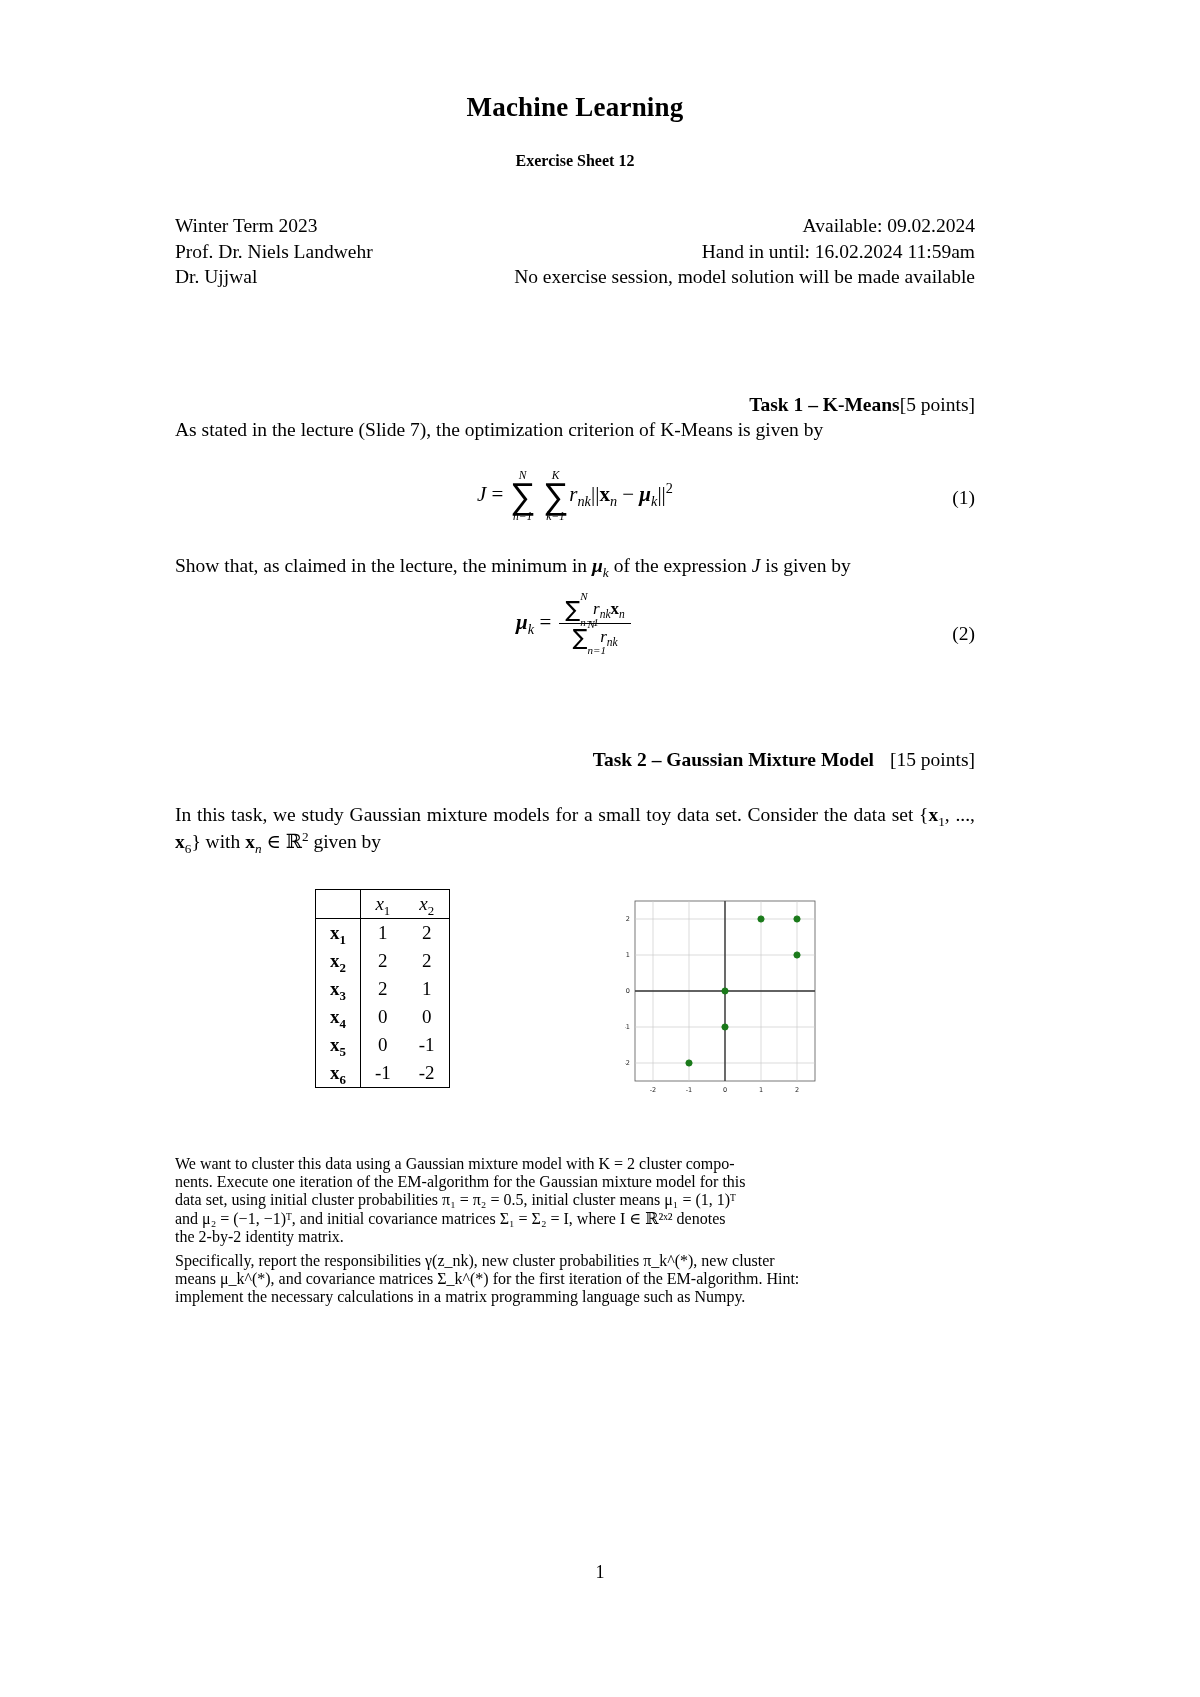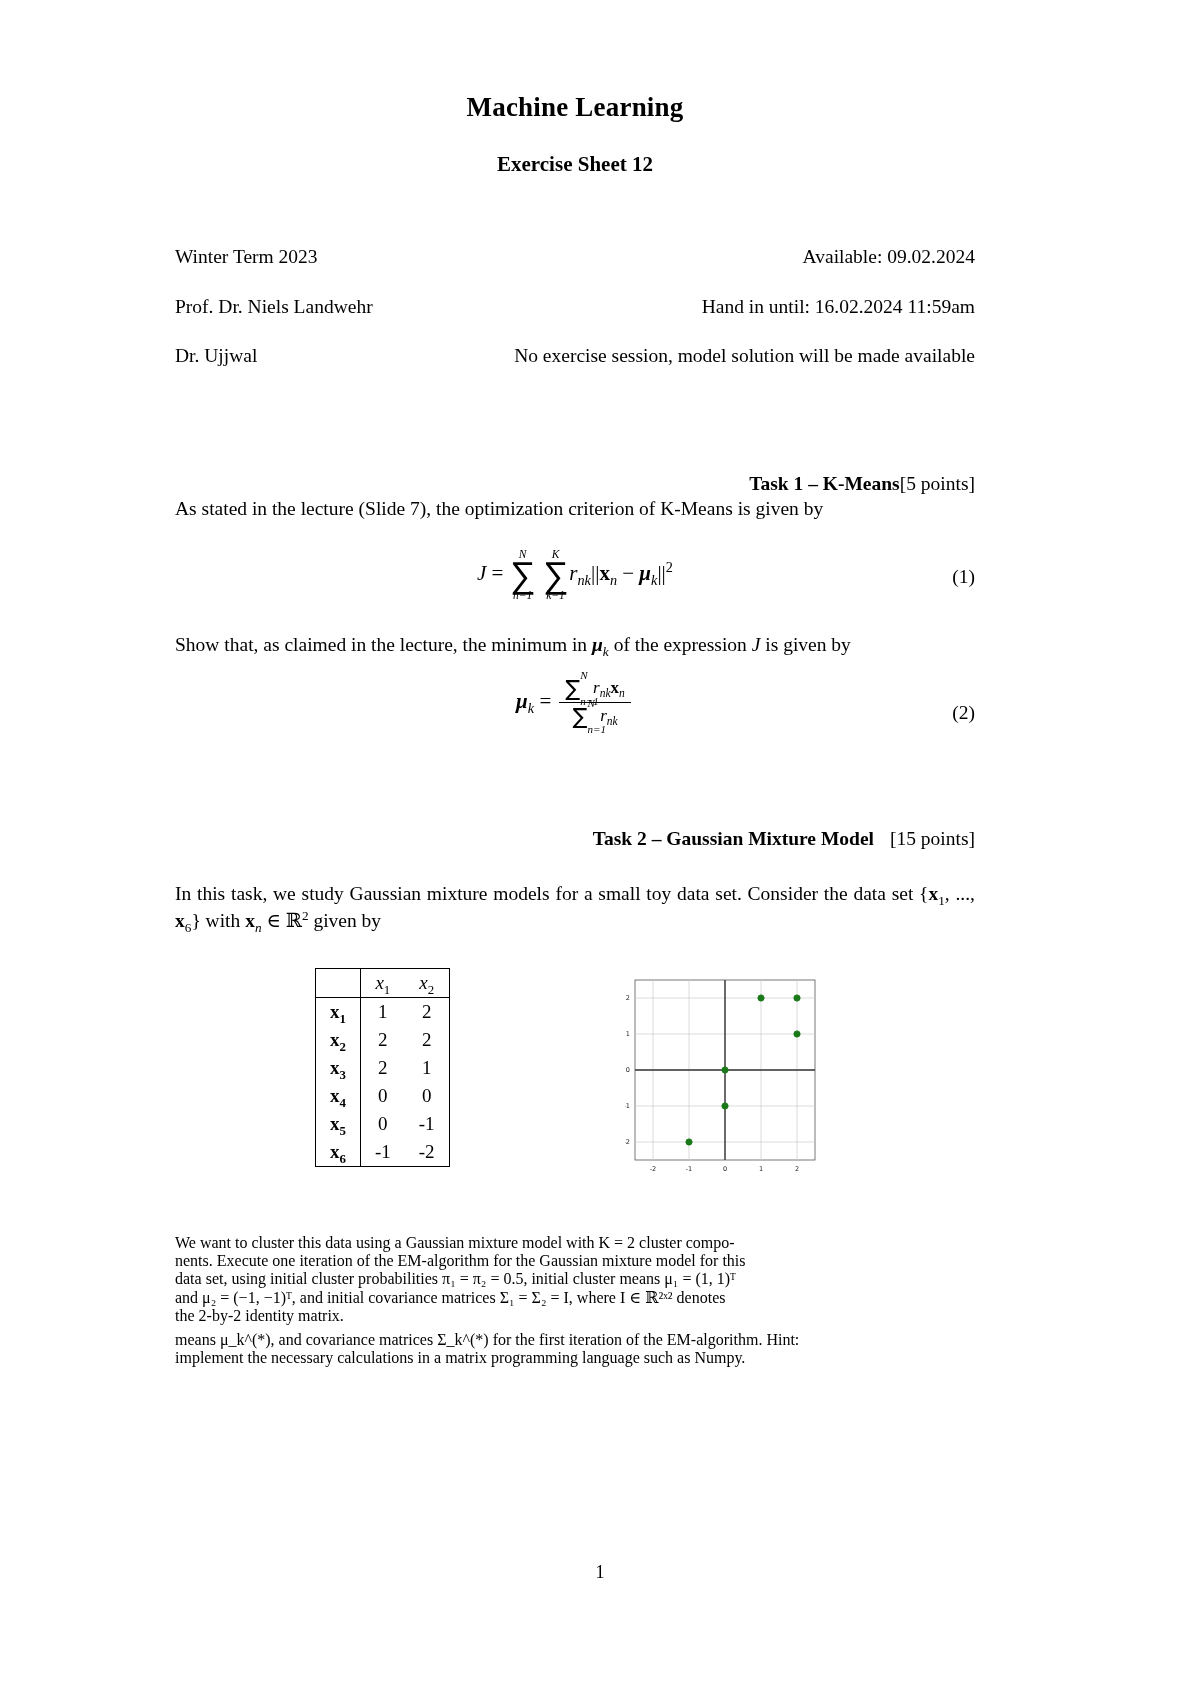--- a/index.html
+++ b/index.html
@@ -32,37 +32,37 @@
   
   .doc-title {
     text-align: center;
     font-size: 27px;
     font-weight: bold;
     margin-top: 92px;
     letter-spacing: 0.2px;
   }
   .doc-subtitle {
     text-align: center;
-    font-size: 21px;
+    font-size: 16px;
     font-weight: bold;
     margin-top: 29px;
   }
 
   
   .meta {
     margin-top: 43px;
     font-size: 19.5px;
     line-height: 25.5px;
   }
   .meta-row {
     display: flex;
     justify-content: space-between;
     align-items: baseline;
   }
-  .meta-left { text-align: left; white-space: nowrap; margin-top: 24px; }
+  .meta-left { text-align: left; white-space: nowrap; }
   .meta-right { text-align: right; white-space: nowrap; }
 
   
   .task-head {
     display: flex;
     justify-content: flex-end;
     align-items: baseline;
     font-size: 19.5px;
     font-weight: bold;
   }
@@ -389,20 +389,21 @@
 
     <div class="body" style="margin-top:56px;">
       <div>We want to cluster this data using a Gaussian mixture model with K = 2 cluster compo-</div>
       <div>nents.  Execute one iteration of the EM-algorithm for the Gaussian mixture model for this</div>
       <div>data set, using initial cluster probabilities π₁ = π₂ = 0.5, initial cluster means μ₁ = (1, 1)ᵀ</div>
       <div>and μ₂ = (−1, −1)ᵀ, and initial covariance matrices Σ₁ = Σ₂ = I, where I ∈ ℝ²ˣ² denotes</div>
       <div>the 2-by-2 identity matrix.</div>
     </div>
 
     <div class="body" style="margin-top:6px;">
+      <div>Specifically, report the responsibilities γ(z_nk), new cluster probabilities π_k^(*), new cluster</div>
       <div>means μ_k^(*), and covariance matrices Σ_k^(*) for the first iteration of the EM-algorithm.  Hint:</div>
       <div>implement the necessary calculations in a matrix programming language such as Numpy.</div>
     </div>
 
   </div>
 
   <div class="page-number">1</div>
 </div>
 
 </body></html>

